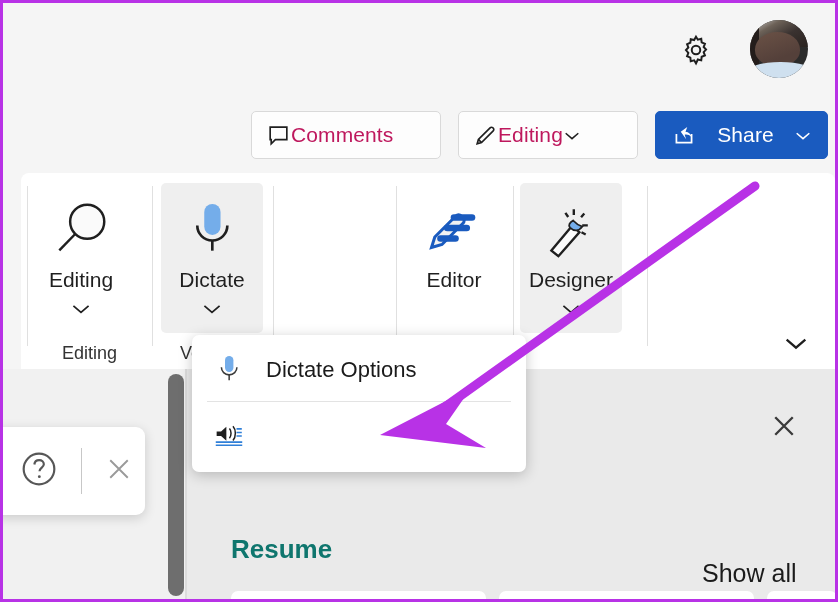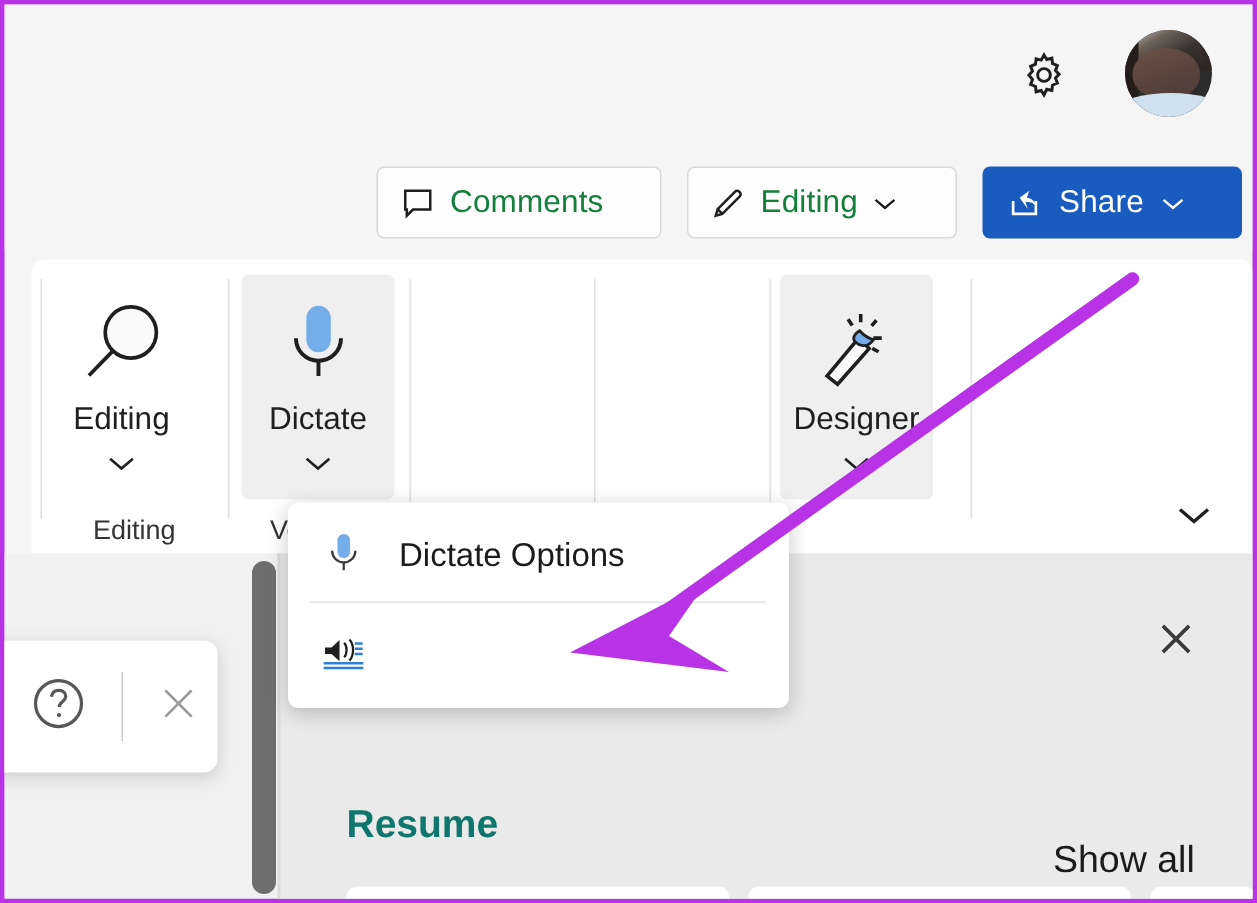--- a/index.html
+++ b/index.html
@@ -64,33 +64,33 @@
   .btn-row { position: absolute; left: 248px; top: 108px; height: 48px; }
 
   .hbtn {
     position: absolute;
     top: 0; height: 48px;
     border: 1px solid #d9d9d9;
     border-radius: 5px;
     background: #fdfdfd;
     display: flex; align-items: center;
     padding: 0 14px;
-    gap: 9px;
     font-size: 21px;
-    color: #15803d;
+    color: #be185d;
     white-space: nowrap;
   }
   .hbtn.comments { left: 0px;   width: 190px; }
   .hbtn.editing  { left: 207px; width: 180px; }
   .hbtn.share {
     left: 404px; width: 173px;
     background: #1a5bbf;
     border-color: #1a5bbf;
     color: #ffffff;
-    gap: 10px;
+    justify-content: center;
+    gap: 20px;
   }
   .hbtn .label { font-size: 21px; letter-spacing: .1px; }
   .chev-sm { width: 18px; height: 11px; flex: none; }
 
   
   .ribbon {
     position: absolute;
     left: 18px; top: 170px;
     width: 814px; height: 196px;
     background: #ffffff;
@@ -320,20 +320,31 @@
           <path d="M16.2 26.1v6.6"></path>
         </svg>
       </div>
       <span class="rib-label">Dictate</span>
       <svg class="rib-caret" width="22" height="13" viewBox="0 0 20 12" fill="none" stroke="#1f1f1f" stroke-width="1.6">
           <path d="M3 3.5L10 9.5 17 3.5"></path>
         </svg>
     </div>
 
 
+    <div class="rib-item" style="left:382px">
+      <div class="rib-icon">
+        <svg width="60" height="60" viewBox="0 0 40 40" fill="none">
+          <path d="M5 31l2.2-7 14-14a2.6 2.6 0 013.7 0l1.1 1.1a2.6 2.6 0 010 3.7L12 29z" fill="#f2f2f2" stroke="#1a5bbf" stroke-width="2"></path>
+          <path d="M20 11h12" stroke="#1a5bbf" stroke-width="4.4" stroke-linecap="round"></path>
+          <path d="M15.5 18h13" stroke="#1a5bbf" stroke-width="4.4" stroke-linecap="round"></path>
+          <path d="M11 25h10" stroke="#1a5bbf" stroke-width="4.4" stroke-linecap="round"></path>
+        </svg>
+      </div>
+      <span class="rib-label">Editor</span>
+    </div>
 
     <div class="rib-item sel" style="left:499px">
       <div class="rib-icon">
         <svg width="56" height="60" viewBox="0 0 40 42" fill="none" stroke="#1f1f1f" stroke-width="1.7">
           <path d="M6 35L21 17l5 5L11 39z" fill="#fbfbfb"></path>
           <path d="M21.5 13.5c2.4 2.7 4.3 3.6 6.6 4.3-2.6 3.6-5.9 3.6-8.8.8-1.5-1.6-.2-3.8 2.2-5.1z" fill="#74adea" stroke="#1f1f1f" stroke-width="1.3"></path>
           <path d="M22 5.5v4M16 8l2 3M29.5 8.5l-2.3 2.7M32 17h-4M30.5 23.5l-3-1.6"></path>
         </svg>
       </div>
       <span class="rib-label">Designer</span>

